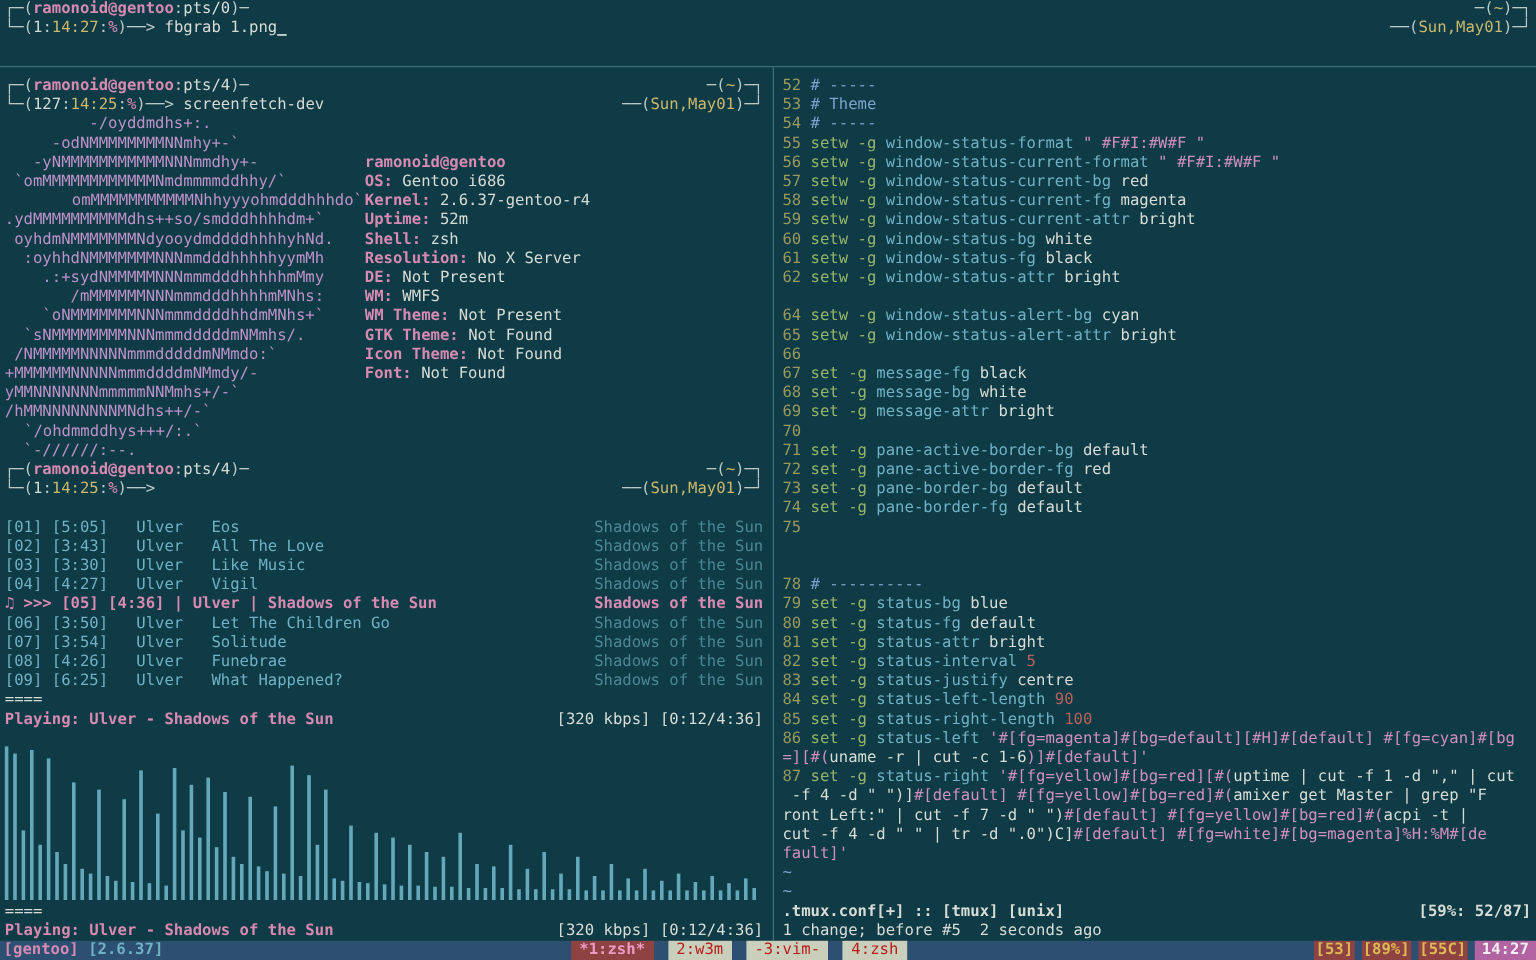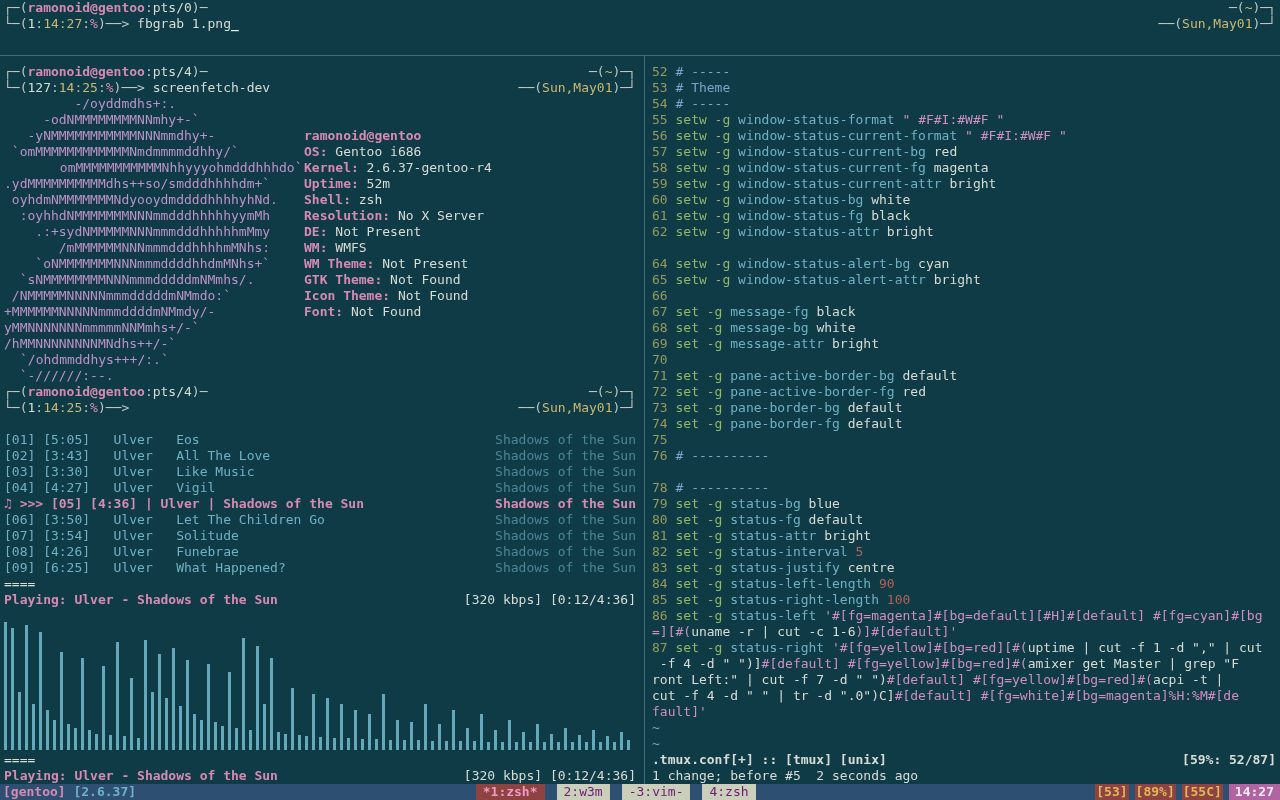--- a/index.html
+++ b/index.html
@@ -33,21 +33,21 @@
   #spectrum .bar{width:3px;background:#64a8ba}
   #vim-statusline{position:absolute;left:648px;top:752px;width:632px;height:16px;z-index:2;white-space:pre}
   #vim-statusline span{color:#d8dcd6;font-weight:bold}
   #vim-message{position:absolute;left:648px;top:768px;width:632px;height:16px;z-index:2;white-space:pre}
   #vim-message span{color:#d8dcd6}
   .statusbar{position:absolute;left:0;top:784px;width:1280px;height:16px;background:#2d4f72;display:flex;align-items:center;justify-content:space-between;z-index:4;white-space:pre}
   .sb-left{margin-left:3px}
   .sb-host{color:#d78ab3;font-weight:bold}
   .sb-kernel{color:#6fb2c4;font-weight:bold}
   .sb-center{display:flex;gap:12px}
-  .sb-win{background:#c9cfba;color:#701a75;padding:0 7px}
+  .sb-win{background:#c9cfba;color:#b91c1c;padding:0 7px}
   .sb-win.current{background:#8e4242;color:#eb9cc6;font-weight:bold}
   .sb-right{display:flex;gap:6px;align-items:center}
   #sb-segs{display:flex;gap:6px}
   .sb-seg{background:#8e4242;color:#dcba55;font-weight:bold;padding:0 1px}
   .sb-clock{background:#b263a2;color:#f0eef0;font-weight:bold;padding:0 6px}
 </style>
 </head>
 <body>
 
 <div id="screen">
@@ -126,21 +126,20 @@
       <div class="trow" style="top: 288px; left: 648px; width: 632px;"><span class="lpart"><span class="t-ln">66 </span></span></div>
       <div class="trow" style="top: 304px; left: 648px; width: 632px;"><span class="lpart"><span class="t-ln">67 </span><span class="t-k">set -g </span><span class="t-o">message-fg</span><span class="t-w"> black</span></span></div>
       <div class="trow" style="top: 320px; left: 648px; width: 632px;"><span class="lpart"><span class="t-ln">68 </span><span class="t-k">set -g </span><span class="t-o">message-bg</span><span class="t-w"> white</span></span></div>
       <div class="trow" style="top: 336px; left: 648px; width: 632px;"><span class="lpart"><span class="t-ln">69 </span><span class="t-k">set -g </span><span class="t-o">message-attr</span><span class="t-w"> bright</span></span></div>
       <div class="trow" style="top: 352px; left: 648px; width: 632px;"><span class="lpart"><span class="t-ln">70 </span></span></div>
       <div class="trow" style="top: 368px; left: 648px; width: 632px;"><span class="lpart"><span class="t-ln">71 </span><span class="t-k">set -g </span><span class="t-o">pane-active-border-bg</span><span class="t-w"> default</span></span></div>
       <div class="trow" style="top: 384px; left: 648px; width: 632px;"><span class="lpart"><span class="t-ln">72 </span><span class="t-k">set -g </span><span class="t-o">pane-active-border-fg</span><span class="t-w"> red</span></span></div>
       <div class="trow" style="top: 400px; left: 648px; width: 632px;"><span class="lpart"><span class="t-ln">73 </span><span class="t-k">set -g </span><span class="t-o">pane-border-bg</span><span class="t-w"> default</span></span></div>
       <div class="trow" style="top: 416px; left: 648px; width: 632px;"><span class="lpart"><span class="t-ln">74 </span><span class="t-k">set -g </span><span class="t-o">pane-border-fg</span><span class="t-w"> default</span></span></div>
       <div class="trow" style="top: 432px; left: 648px; width: 632px;"><span class="lpart"><span class="t-ln">75 </span></span></div>
-      <div class="trow" style="top: 448px; left: 648px; width: 632px;"><span class="lpart"><span class="t-ln">76 </span><span class="t-c"># ----------</span></span></div>
       <div class="trow" style="top: 480px; left: 648px; width: 632px;"><span class="lpart"><span class="t-ln">78 </span><span class="t-c"># ----------</span></span></div>
       <div class="trow" style="top: 496px; left: 648px; width: 632px;"><span class="lpart"><span class="t-ln">79 </span><span class="t-k">set -g </span><span class="t-o">status-bg</span><span class="t-w"> blue</span></span></div>
       <div class="trow" style="top: 512px; left: 648px; width: 632px;"><span class="lpart"><span class="t-ln">80 </span><span class="t-k">set -g </span><span class="t-o">status-fg</span><span class="t-w"> default</span></span></div>
       <div class="trow" style="top: 528px; left: 648px; width: 632px;"><span class="lpart"><span class="t-ln">81 </span><span class="t-k">set -g </span><span class="t-o">status-attr</span><span class="t-w"> bright</span></span></div>
       <div class="trow" style="top: 544px; left: 648px; width: 632px;"><span class="lpart"><span class="t-ln">82 </span><span class="t-k">set -g </span><span class="t-o">status-interval</span><span class="t-w"> </span><span class="t-nu">5</span></span></div>
       <div class="trow" style="top: 560px; left: 648px; width: 632px;"><span class="lpart"><span class="t-ln">83 </span><span class="t-k">set -g </span><span class="t-o">status-justify</span><span class="t-w"> centre</span></span></div>
       <div class="trow" style="top: 576px; left: 648px; width: 632px;"><span class="lpart"><span class="t-ln">84 </span><span class="t-k">set -g </span><span class="t-o">status-left-length</span><span class="t-w"> </span><span class="t-nu">90</span></span></div>
       <div class="trow" style="top: 592px; left: 648px; width: 632px;"><span class="lpart"><span class="t-ln">85 </span><span class="t-k">set -g </span><span class="t-o">status-right-length</span><span class="t-w"> </span><span class="t-nu">100</span></span></div>
       <div class="trow" style="top: 608px; left: 648px; width: 632px;"><span class="lpart"><span class="t-ln">86 </span><span class="t-k">set -g </span><span class="t-o">status-left</span><span class="t-w"> </span><span class="t-s">'#[fg=magenta]#[bg=default][#H]#[default] #[fg=cyan]#[bg</span></span></div>
       <div class="trow" style="top: 624px; left: 648px; width: 632px;"><span class="lpart"><span class="t-s">=][#(</span><span class="t-w">uname -r | cut -c 1-6</span><span class="t-s">)]#[default]'</span></span></div>

